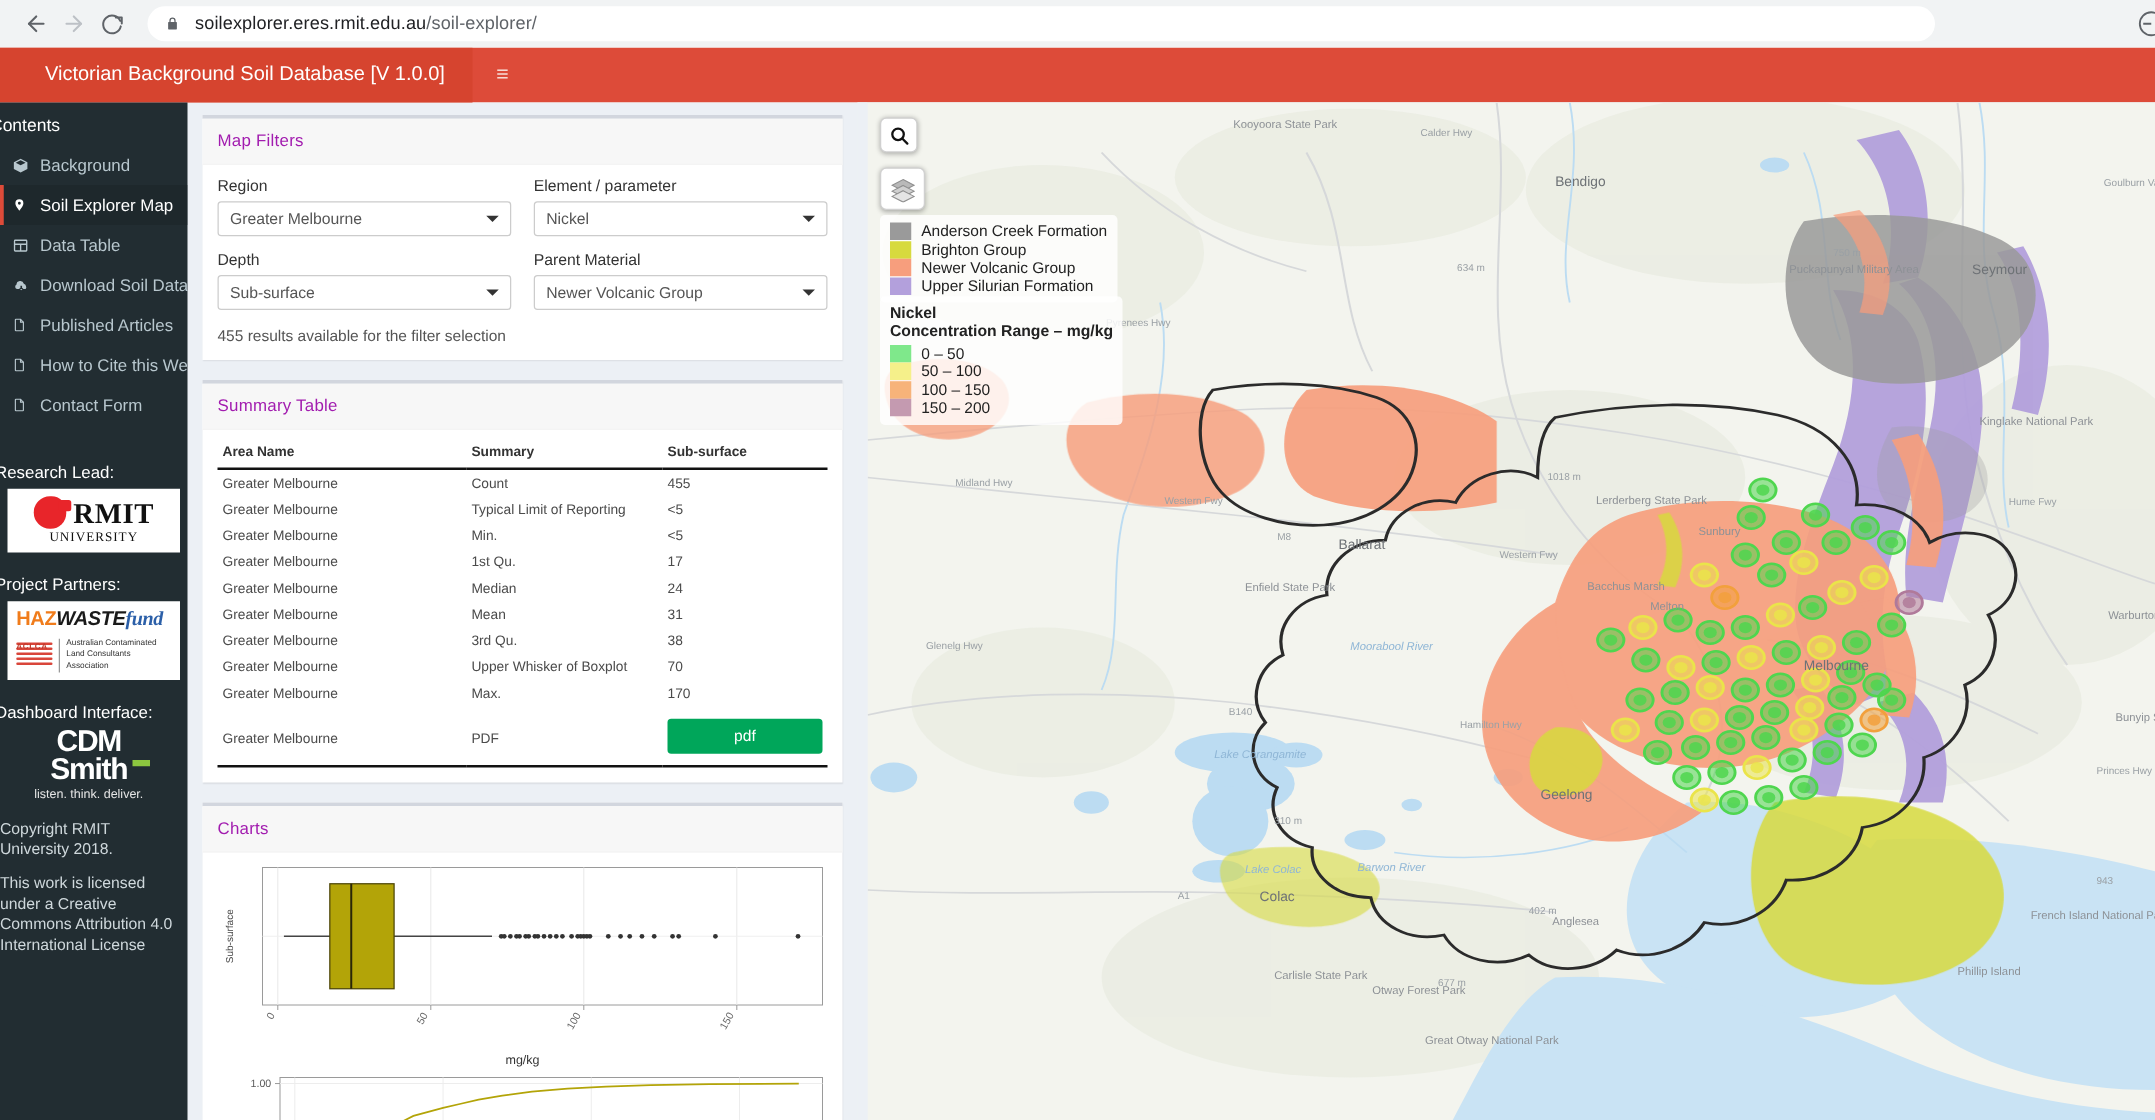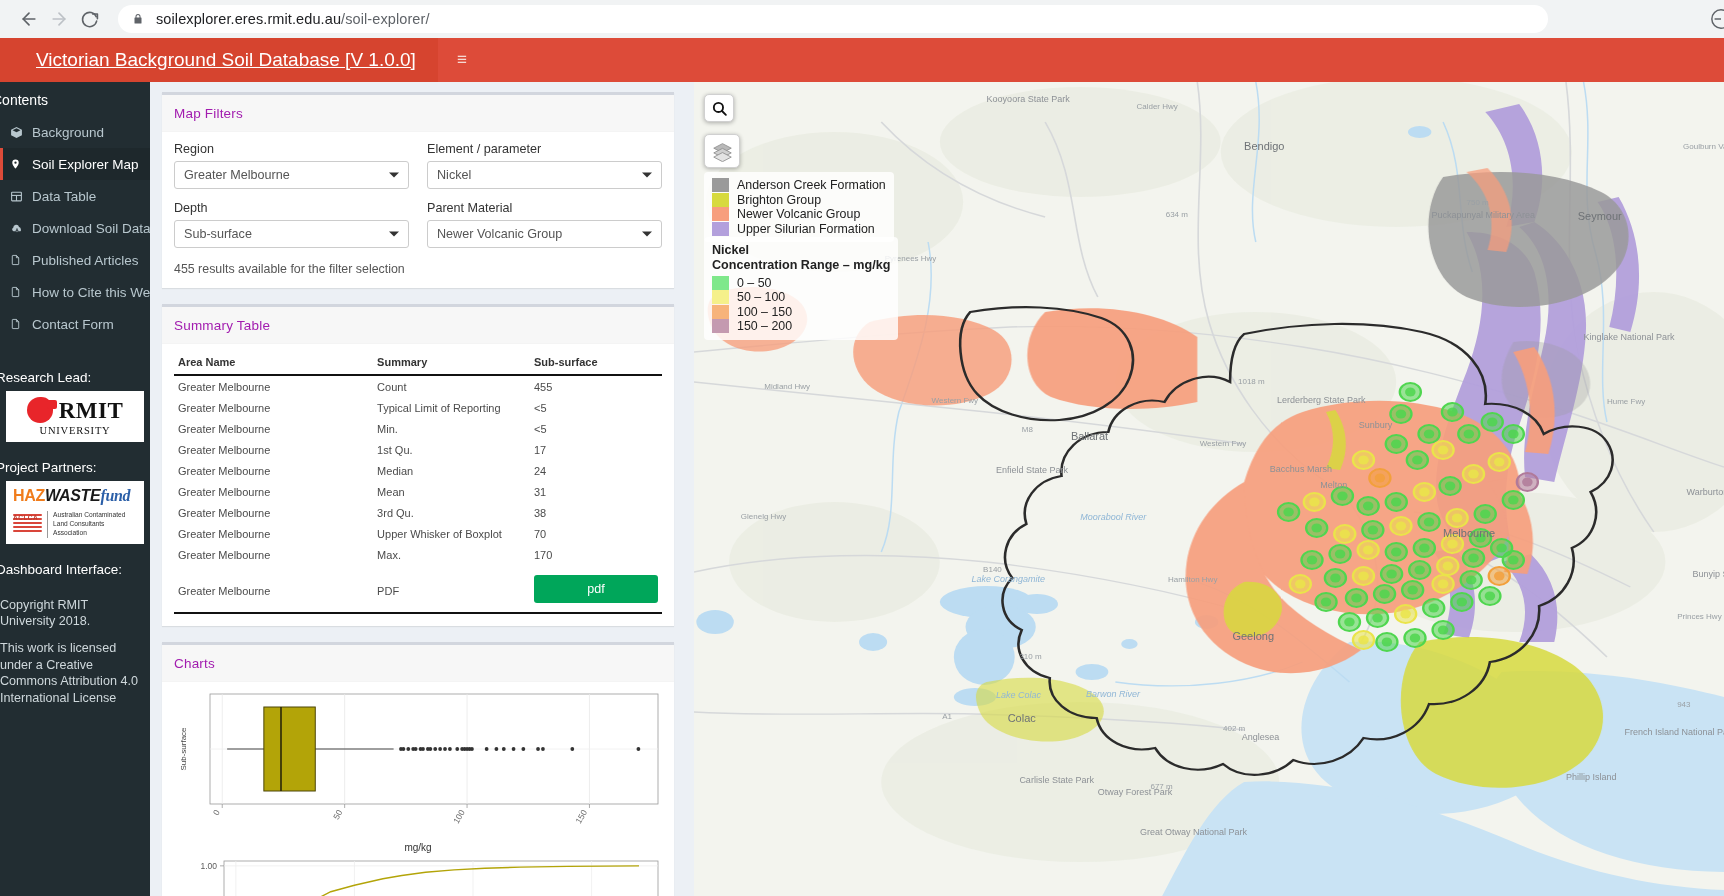--- a/index.html
+++ b/index.html
@@ -48,25 +48,24 @@
 
   
   #app-header {
     height: 44px; width: 100%;
     background: #dd4b39;
     display: flex; align-items: stretch;
   }
   #app-title {
     background: #d6442f;
     color: #ffffff;
-    font-size: 19px;
+    font-size: 16px;
     display: flex; align-items: center;
     padding: 0 22px 0 36px;
     white-space: nowrap;
-    text-decoration: underline;
   }
   #hamburger-btn {
     width: 48px;
     display: flex; align-items: center; justify-content: center;
     color: #f6d9d3; font-size: 17px;
   }
 
   
   #app-body {
     display: flex;
@@ -437,20 +436,25 @@
           <div class="aclca-txt">
             <div>Australian Contaminated</div>
             <div>Land Consultants Association</div>
           </div>
         </div>
       </div>
     </div>
 
     <div class="sb-block">
       <div class="sb-section-title">Dashboard Interface:</div>
+      <div style="text-align:center;padding-right:8px;">
+        <div class="cdm-1">CDM</div>
+        <div class="cdm-2"><span class="cdm-accent"></span><span>Smith</span></div>
+        <div class="cdm-tag">listen. think. deliver.</div>
+      </div>
     </div>
 
     <div id="sb-copyright">
       <p>Copyright RMIT University 2018.</p>
       <p>This work is licensed under a Creative Commons Attribution 4.0 International License</p>
     </div>
   </div>
 
   <div id="center-col">
 
@@ -893,21 +897,21 @@
         <div class="map-label road" style="left: 505.636px; top: 357px;">Western Fwy</div>
         <div class="map-label" style="left: 582.886px; top: 313px;">Lerderberg State Park</div>
         <div class="map-label" style="left: 575.864px; top: 382px;">Bacchus Marsh</div>
         <div class="map-label" style="left: 664.818px; top: 338px;">Sunbury</div>
         <div class="map-label" style="left: 626.193px; top: 398px;">Melton</div>
         <div class="map-label big" style="left: 749.091px; top: 445px;">Melbourne</div>
         <div class="map-label" style="left: 301.977px; top: 383px;">Enfield State Park</div>
         <div class="map-label" style="left: 889.545px; top: 250px;">Kinglake National Park</div>
         <div class="map-label road" style="left: 289.102px; top: 483px;">B140</div>
         <div class="map-label road" style="left: 474.034px; top: 493px;">Hamilton Hwy</div>
-        <div class="map-label water" style="left: 277.398px; top: 492px; font-style: italic;">Lake Corangamite</div>
+        <div class="map-label water" style="left: 277.398px; top: 516px; font-style: italic;">Lake Corangamite</div>
         <div class="map-label water" style="left: 301.977px; top: 608px;">Lake Colac</div>
         <div class="map-label big" style="left: 313.682px; top: 630px;">Colac</div>
         <div class="map-label water" style="left: 392.102px; top: 607px;">Barwon River</div>
         <div class="map-label big" style="left: 538.409px; top: 548px;">Geelong</div>
         <div class="map-label road" style="left: 529.045px; top: 642px;">402 m</div>
         <div class="map-label road" style="left: 456.477px; top: 700px;">677 m</div>
         <div class="map-label road" style="left: 325.386px; top: 570px;">310 m</div>
         <div class="map-label" style="left: 403.807px; top: 705px;">Otway Forest Park</div>
         <div class="map-label" style="left: 325.386px; top: 693px;">Carlisle State Park</div>
         <div class="map-label" style="left: 547.773px; top: 650px;">Anglesea</div>

